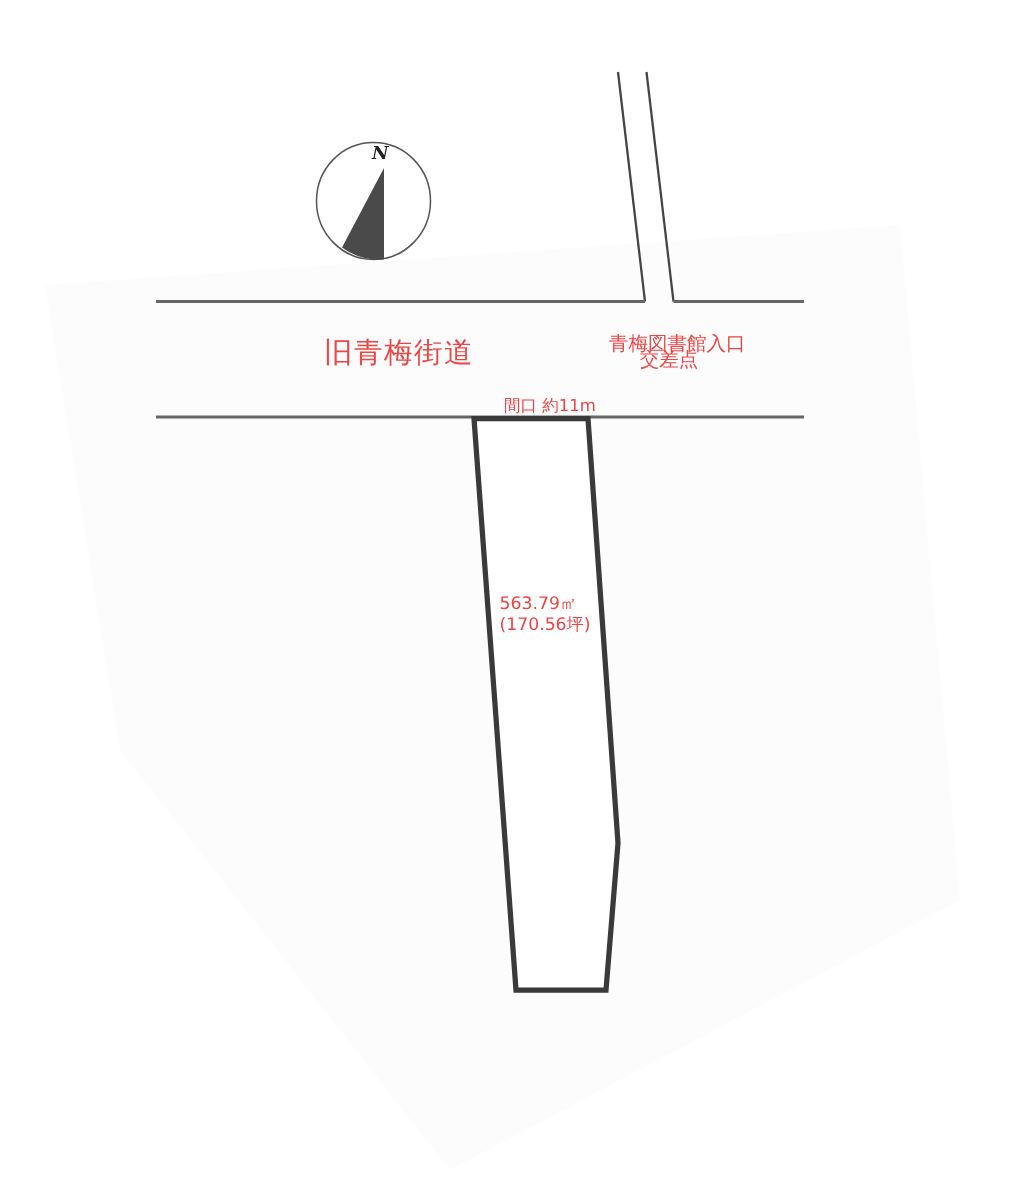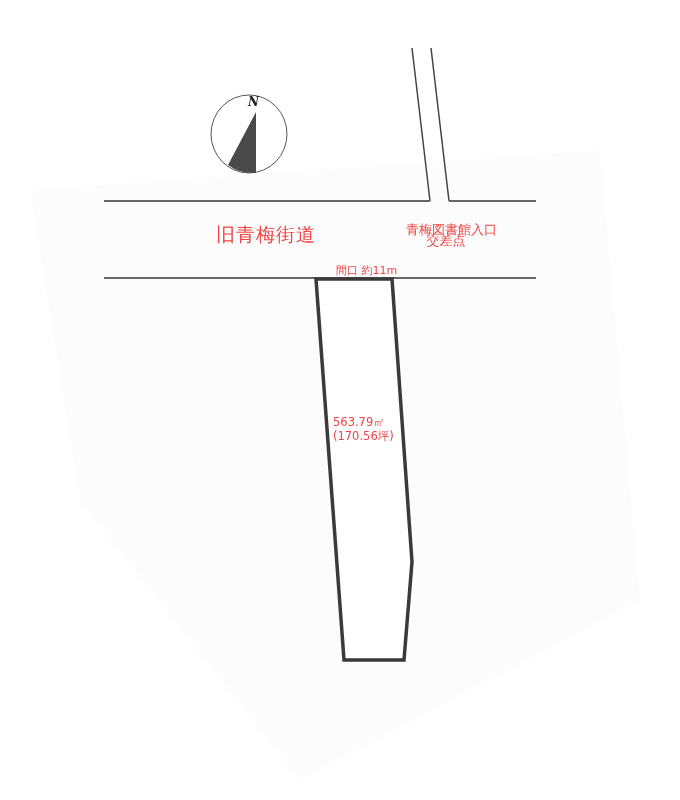--- a/index.html
+++ b/index.html
@@ -3,21 +3,21 @@
 <meta charset="utf-8">
 <style>
   html, body { margin:0; padding:0; background:#ffffff; }
   body { width:680px; height:800px; position:relative; overflow:hidden;
          font-family:"DejaVu Sans", "Liberation Sans", sans-serif; color:#222; }
   #canvas { position:absolute; left:0; top:0; width:680px; height:800px; }
   .label { position:absolute; white-space:nowrap; color:#ef4444; }
   #road-name { left:216px; top:222px; font-size:19px; letter-spacing:1px; }
   #intersection { left:406px; top:224px; font-size:13px; line-height:11px; text-align:center; width:80px; }
   #frontage { left:320px; top:263px; font-size:11px;margin-left:16px; }
-  #area { left:333px; top:395px; font-size:11.5px; line-height:14px;margin-top:20px; }
+  #area { left:333px; top:395px; font-size:11.5px; line-height:14px; }
   #north-letter { position:absolute; left:248px; top:95px; font-family:"DejaVu Serif", serif;
                   font-style:italic; font-weight:bold; font-size:12px; color:#222; }
 </style>
 </head>
 <body>
 
 <svg id="canvas" width="680" height="800" viewBox="0 0 680 800" xmlns="http://www.w3.org/2000/svg">
 
   <path d="M30 190 L600 150 L640 600 L300 780 L80 500 Z" fill="#fcfcfc"></path>
 

